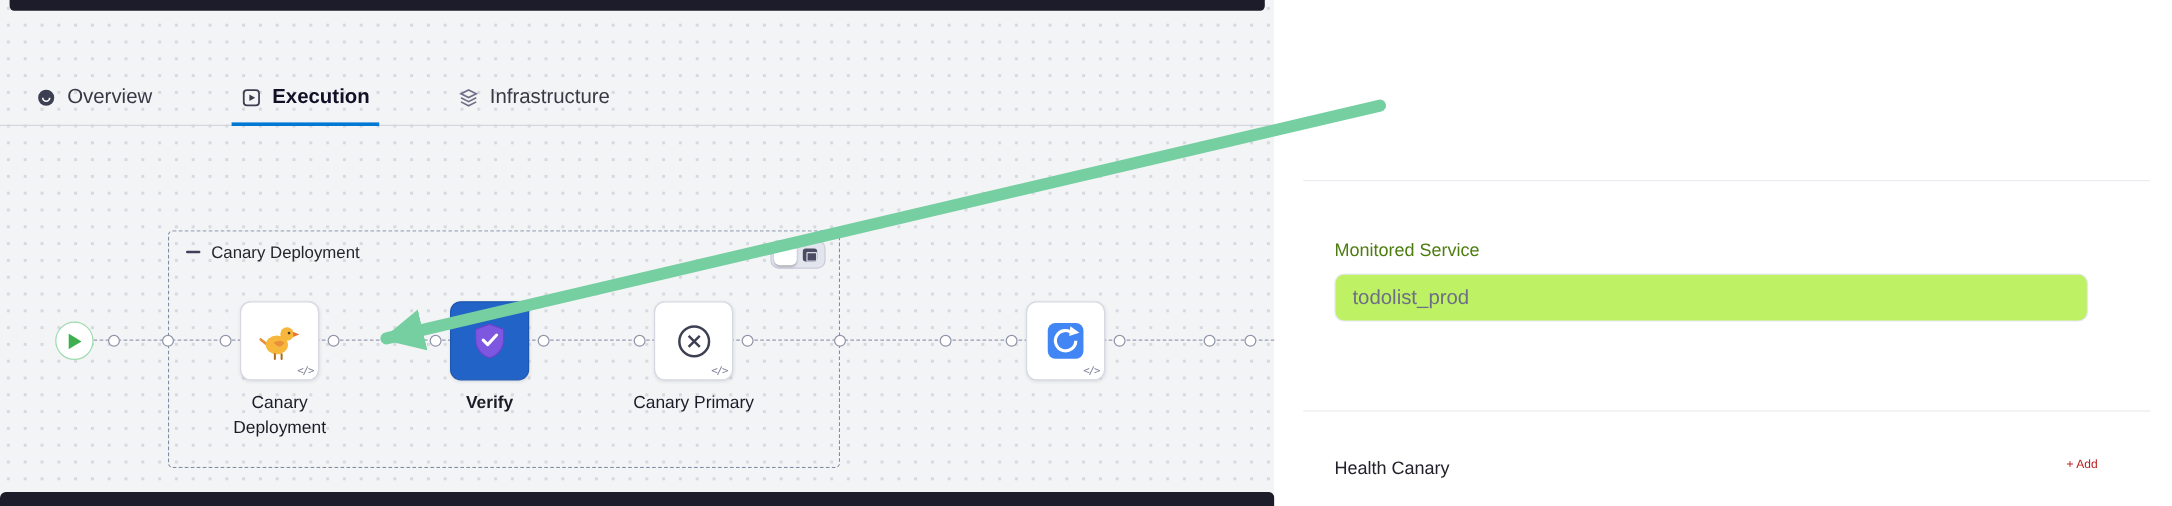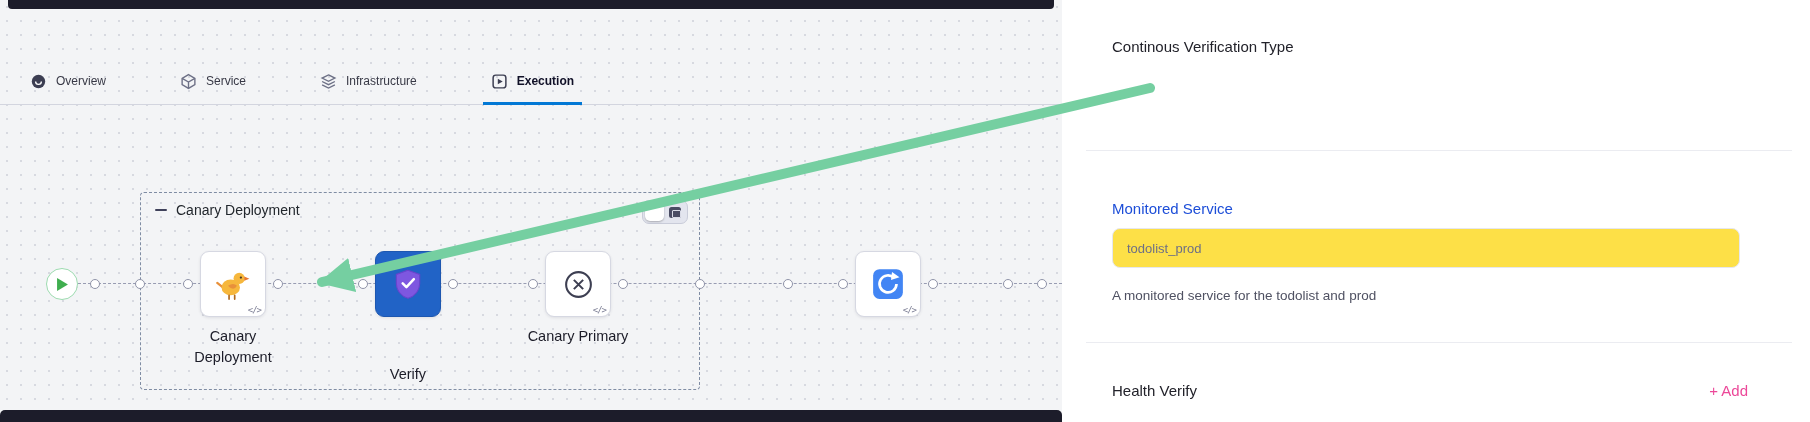--- a/index.html
+++ b/index.html
@@ -16,21 +16,21 @@
   }
   .dark-strip-top { position: absolute; left: 8px; top: 0; width: 1046px; height: 9px; background: #1c1c2a; border-radius: 0 0 4px 4px; }
   .dark-strip-bottom { position: absolute; left: 0; bottom: 0; width: 1062px; height: 12px; background: #1c1c2a; border-radius: 5px 5px 0 0; }
 
   
   .tabbar {
     position: absolute; left: 0; top: 58px; width: 1062px; height: 47px;
     border-bottom: 1px solid #d3d5df;
     display: flex; align-items: center; padding-left: 30px; gap: 74px;
   }
-  .tab { display: flex; align-items: center; gap: 9px; font-size: 12px; color: #383946; height: 100%; position: relative; cursor: pointer; }
+  .tab { display: flex; align-items: center; gap: 9px; font-size: 17px; color: #383946; height: 100%; position: relative; cursor: pointer; }
   .tab svg { flex: 0 0 auto; }
   .tab.active { font-weight: bold; color: #101027; }
   .tab.active::after { content: ""; position: absolute; left: -8px; right: -8px; bottom: -1px; height: 3px; background: #0278d5; }
 
   
   .stage-group { position: absolute; top: 192px; height: 198px; border: 1px dashed #7f8ca3; border-radius: 4px; }
   .group-1 { left: 140px; width: 560px; }
   .group-2 { left: 788px; width: 220px; }
   .group-header { position: absolute; top: 9px; left: 14px; display: flex; align-items: center; gap: 9px; font-size: 14px; color: #22272d; white-space: nowrap; }
   .minus-icon { display: inline-block; width: 12px; height: 2.4px; background: #3f415a; border-radius: 1px; }
@@ -49,41 +49,41 @@
   
   .step-card {
     position: absolute; top: 251px; width: 66px; height: 66px;
     background: #ffffff; border: 1px solid #d6d8e2; border-radius: 9px;
     box-shadow: 0 1px 3px rgba(40,41,61,.10);
     display: flex; align-items: center; justify-content: center; cursor: pointer;
   }
   .step-card.selected { background: #2163c6; border-color: #1d57b0; }
   .code-badge { position: absolute; right: 4px; bottom: 1px; font-size: 9px; color: #7d7f95; font-family: "DejaVu Sans Mono", monospace; letter-spacing: -1px; }
   .step-label { position: absolute; top: 326px; width: 120px; text-align: center; font-size: 14.5px; color: #1c1c28; line-height: 1.45; }
-  .step-label.bold { font-weight: normal; margin-top: 38px; }
+  .step-label.bold { font-weight: bold; }
 
   
   .panel { position: absolute; left: 1062px; top: 0; width: 748px; height: 422px; background: #ffffff; z-index: 5; }
   .field-label { position: absolute; left: 50px; font-size: 15px; color: #22222a; font-weight: 500; }
-  .field-label.dim { color: #1d4ed8; font-weight: 400; }
+  .field-label.dim { color: #4d7c0f; font-weight: 400; }
   .dropdown {
     position: absolute; left: 50px; top: 68px; width: 628px; height: 40px;
     border: 1px solid #d9dae6; border-radius: 8px; background: #fff;
     display: flex; align-items: center; gap: 10px; padding: 0 14px;
     font-size: 15px; color: #22222a; font-weight: 500; cursor: pointer;
   }
   .dropdown .chev { margin-left: auto; }
   .ms-input {
     position: absolute; left: 50px; top: 228px; width: 628px; height: 40px;
-    background: #fde047; border: 1px solid #e6e7ee; border-radius: 8px;
-    padding: 0 14px; font-size: 13px; color: #6d6f86; font-family: "Liberation Sans", sans-serif;
+    background: #bef264; border: 1px solid #e6e7ee; border-radius: 8px;
+    padding: 0 14px; font-size: 17px; color: #6d6f86; font-family: "Liberation Sans", sans-serif;
   }
   .ms-help { position: absolute; left: 50px; top: 288px; font-size: 13.5px; color: #4f5162; }
   .divider { position: absolute; left: 24px; width: 706px; height: 1px; background: #ebecf1; }
-  .hs-add { position: absolute; right: 62px; top: 382px; font-size: 15px; color: #ec4899; font-weight: 500; cursor: pointer; }
+  .hs-add { position: absolute; right: 62px; top: 382px; font-size: 10px; color: #b91c1c; font-weight: 500; cursor: pointer; }
 
   
   .arrow-overlay { position: absolute; left: 0; top: 0; z-index: 40; pointer-events: none; }
 </style>
 </head>
 <body>
 
 <div class="page">
 
   <div class="canvas">
@@ -91,41 +91,34 @@
     <div class="dark-strip-bottom"></div>
 
     <div class="tabbar">
       <div class="tab">
         <svg width="17" height="17" viewBox="0 0 16 16">
             <circle cx="8" cy="8" r="6.3" fill="#3c3e52"></circle>
             <path d="M5.3 8 a2.7 2.7 0 1 0 5.4 0" stroke="#fff" fill="none" stroke-width="1.3"></path>
           </svg>
         <span>Overview</span>
       </div>
-      <div class="tab">
-        <svg width="17" height="17" viewBox="0 0 16 16" fill="none" stroke="#6d7086" stroke-width="1.3">
-            <path d="M8 1.5 L14 5 V11 L8 14.5 L2 11 V5 Z"></path>
-            <path d="M2 5 L8 8.5 L14 5 M8 8.5 V14.5"></path>
+      <div class="tab active">
+        <svg width="17" height="17" viewBox="0 0 16 16" fill="none">
+            <rect x="2" y="2" width="12" height="12" rx="2.5" stroke="#3c3e52" stroke-width="1.4"></rect>
+            <polygon points="6.4,5.4 11,8 6.4,10.6" fill="#3c3e52"></polygon>
           </svg>
-        <span>Service</span>
+        <span>Execution</span>
       </div>
       <div class="tab">
         <svg width="17" height="17" viewBox="0 0 16 16" fill="none" stroke="#6d7086" stroke-width="1.3">
             <path d="M8 1.8 L14 4.8 L8 7.8 L2 4.8 Z"></path>
             <path d="M2 8 L8 11 L14 8"></path>
             <path d="M2 11.2 L8 14.2 L14 11.2"></path>
           </svg>
         <span>Infrastructure</span>
-      </div>
-      <div class="tab active">
-        <svg width="17" height="17" viewBox="0 0 16 16" fill="none">
-            <rect x="2" y="2" width="12" height="12" rx="2.5" stroke="#3c3e52" stroke-width="1.4"></rect>
-            <polygon points="6.4,5.4 11,8 6.4,10.6" fill="#3c3e52"></polygon>
-          </svg>
-        <span>Execution</span>
       </div>
     </div>
 
     <div class="stage-group group-1">
       <div class="group-header">
         <span class="minus-icon"></span>
         <span>Canary Deployment</span>
       </div>
       <div class="mini-toggle">
         <span class="toggle-knob"></span>
@@ -194,32 +187,30 @@
     <span class="node-dot" style="left:1008px"></span>
     <span class="node-dot" style="left:1042px"></span>
 
     <div class="step-label" style="left:173px">Canary Deployment</div>
     <div class="step-label bold" style="left:348px">Verify</div>
     <div class="step-label" style="left:518px">Canary Primary</div>
   </div>
 
   <div class="panel">
 
-    <div class="field-label" style="top:38px">Continous Verification Type</div>
 
 
     <div class="divider" style="top:150px"></div>
 
     <div class="field-label dim" style="top:200px">Monitored Service</div>
     <input class="ms-input" readonly="" value="todolist_prod" style="">
-    <div class="ms-help">A monitored service for the todolist and prod</div>
 
     <div class="divider" style="top:342px"></div>
 
-    <div class="field-label" style="top:382px">Health Verify</div>
+    <div class="field-label" style="top:382px">Health Canary</div>
     <div class="hs-add">+ Add</div>
   </div>
 
   <svg class="arrow-overlay" width="1810" height="422" viewBox="0 0 1810 422">
     <defs>
       <marker id="ah" markerWidth="3.6" markerHeight="3.6" refX="3.1" refY="1.75" orient="auto">
         <path d="M0,0 L3.5,1.75 L0,3.5 Z" fill="#75cfa1"></path>
       </marker>
     </defs>
     <line x1="1150" y1="88" x2="322" y2="282" stroke="#75cfa1" stroke-width="10" stroke-linecap="round" marker-end="url(#ah)"></line>

